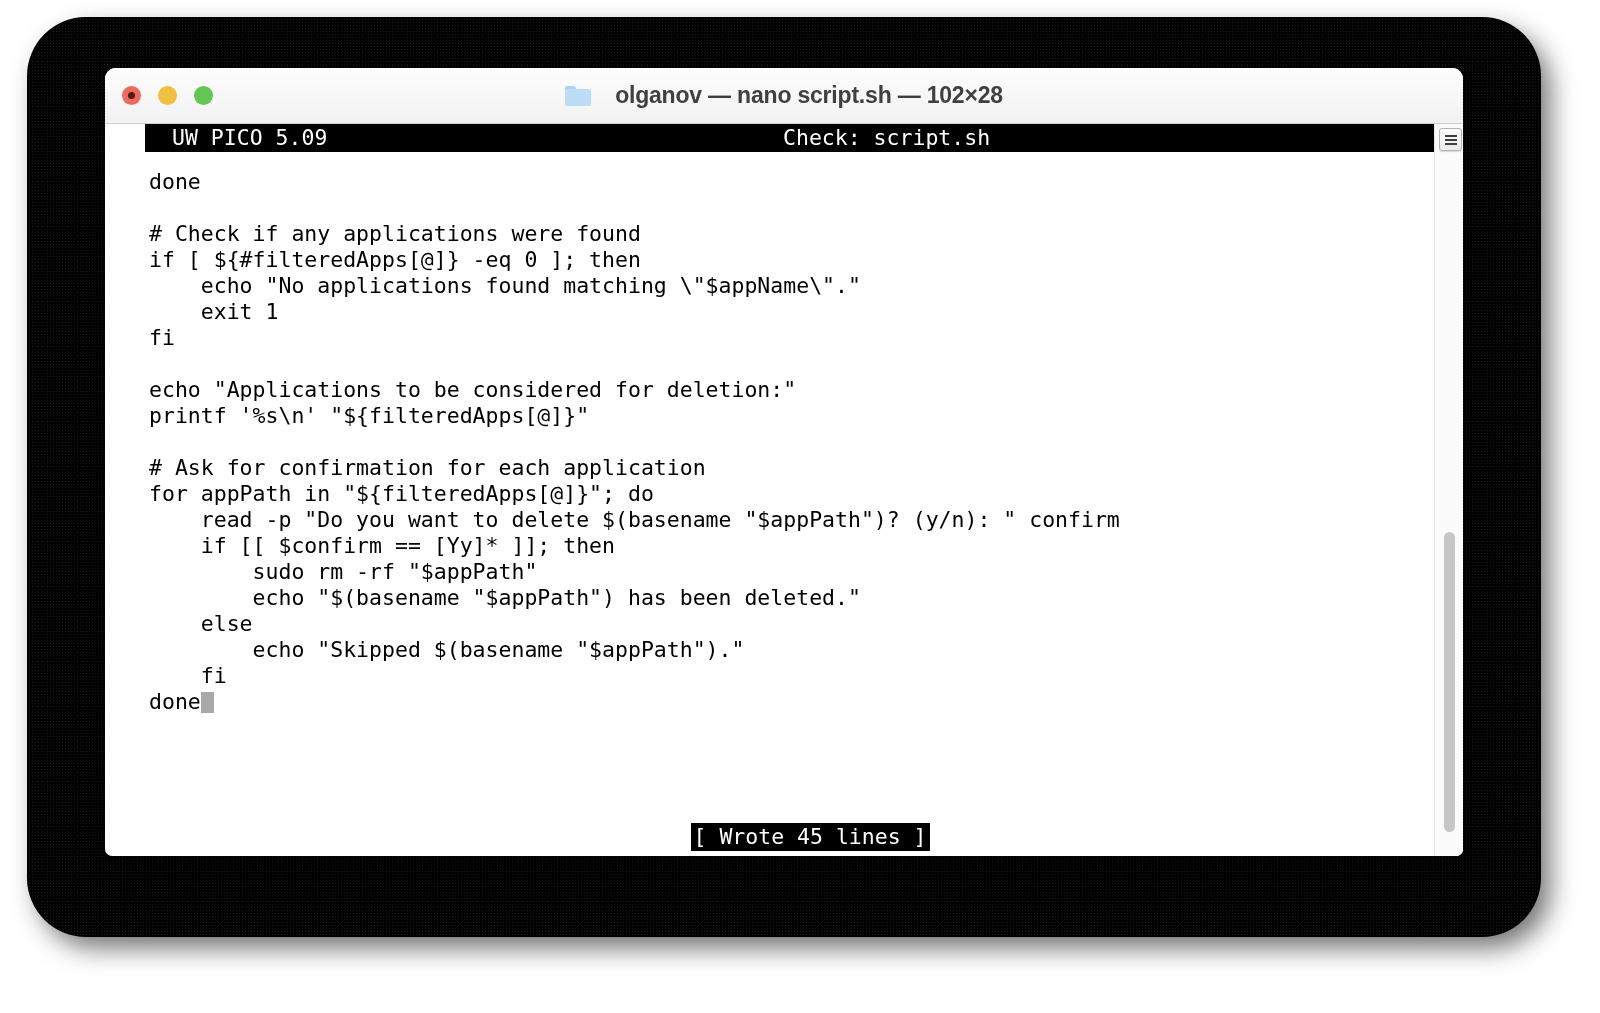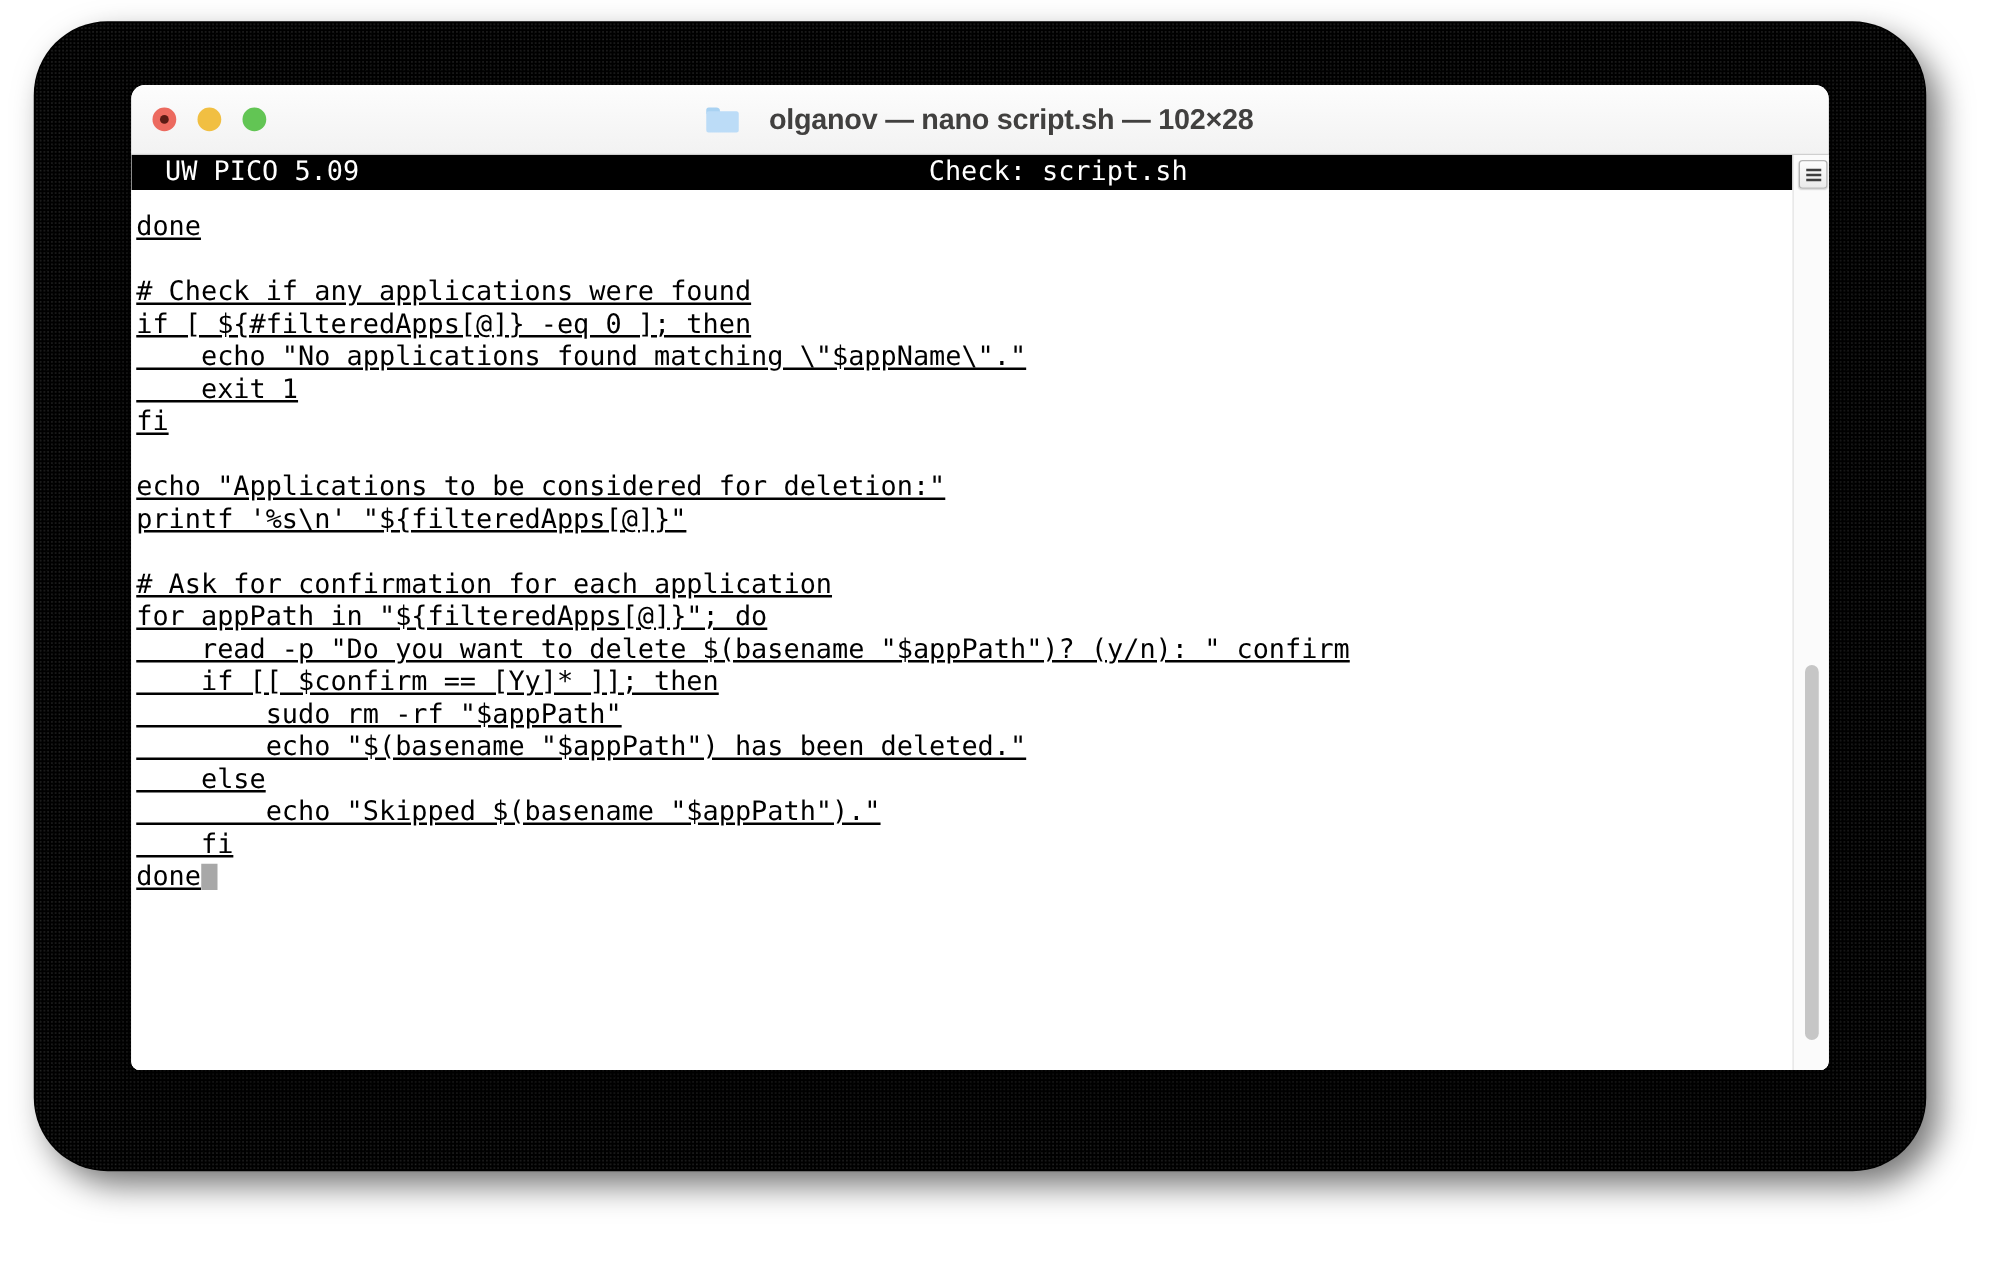--- a/index.html
+++ b/index.html
@@ -130,20 +130,21 @@
     letter-spacing: -0.2px;
     white-space: nowrap;
   }
 
   
   #term {
     position: relative;
     height: 733px;
     background: #ffffff;
     display: flex;
+    margin-left: 40px;
   }
   #term-content {
     position: relative;
     flex: 1 1 auto;
     background: #ffffff;
     overflow: hidden;
   }
 
   .mono {
     font-family: "DejaVu Sans Mono", "Liberation Mono", monospace;
@@ -172,21 +173,20 @@
     position: absolute;
     left: 638px;
   }
 
   
   #code {
     position: absolute;
     left: 0;
     top: 45px;
     padding-left: 4px;
-    text-decoration: underline;
   }
   #code .line {
     height: 26px;
   }
   .cursor-block {
     display: inline-block;
     width: 13px;
     height: 21px;
     background: #a8a8a8;
     vertical-align: -4px;
@@ -284,20 +284,23 @@
 
       <div id="term-content">
 
         <div id="nano-header" class="mono">
           <span class="hdr-version">UW PICO 5.09</span>
           <span class="hdr-file">Check: script.sh</span>
         </div>
 
         <div id="code" class="mono"><div class="line">done</div><div class="line"></div><div class="line"># Check if any applications were found</div><div class="line">if [ ${#filteredApps[@]} -eq 0 ]; then</div><div class="line">    echo "No applications found matching \"$appName\"."</div><div class="line">    exit 1</div><div class="line">fi</div><div class="line"></div><div class="line">echo "Applications to be considered for deletion:"</div><div class="line">printf '%s\n' "${filteredApps[@]}"</div><div class="line"></div><div class="line"># Ask for confirmation for each application</div><div class="line">for appPath in "${filteredApps[@]}"; do</div><div class="line">    read -p "Do you want to delete $(basename "$appPath")? (y/n): " confirm</div><div class="line">    if [[ $confirm == [Yy]* ]]; then</div><div class="line">        sudo rm -rf "$appPath"</div><div class="line">        echo "$(basename "$appPath") has been deleted."</div><div class="line">    else</div><div class="line">        echo "Skipped $(basename "$appPath")."</div><div class="line">    fi</div><div class="line">done<span class="cursor-block"></span></div></div>
 
+        <div id="status-line">
+          <span id="status-msg" class="mono">[ Wrote 45 lines ]</span>
+        </div>
 
         <div id="shortcuts" class="mono">
           
           
         </div>
 
       </div>
 
       <div id="scroll-gutter">
         <div id="marker-button">

